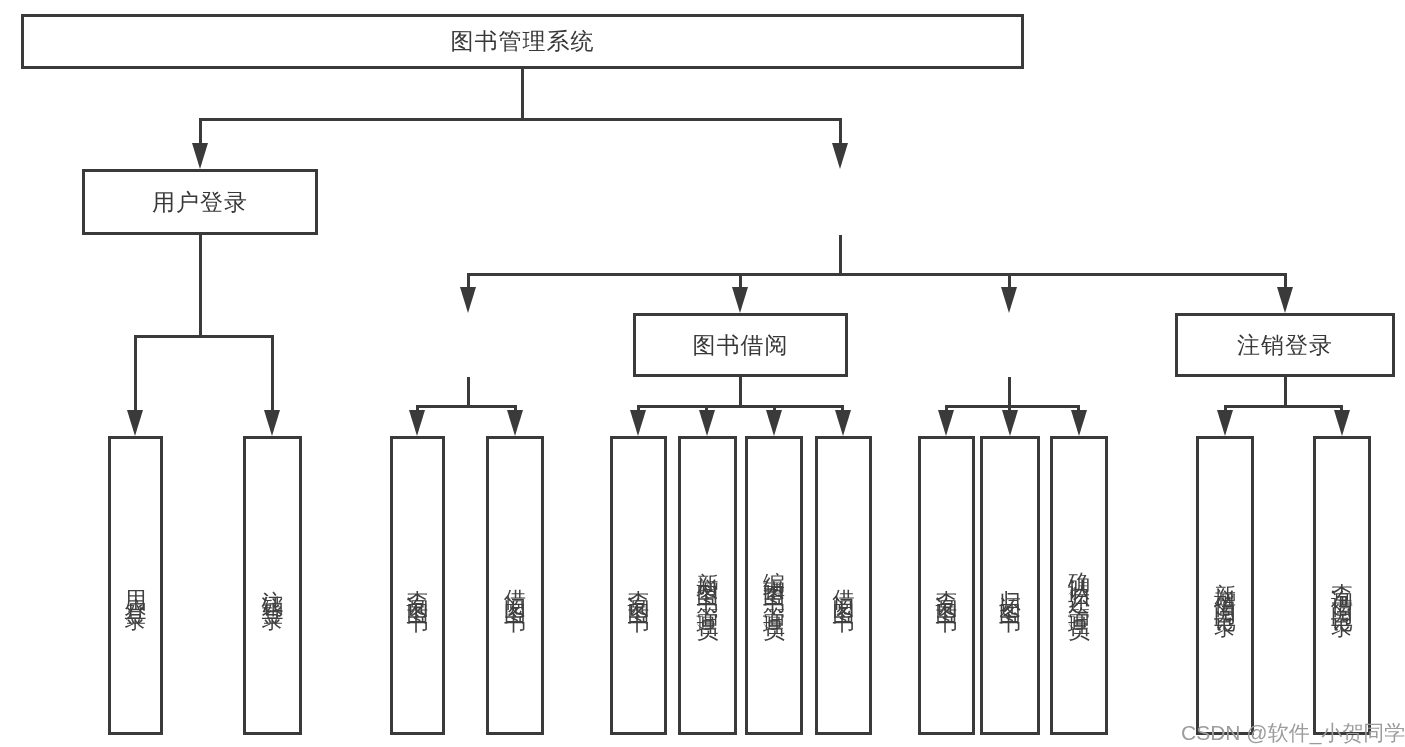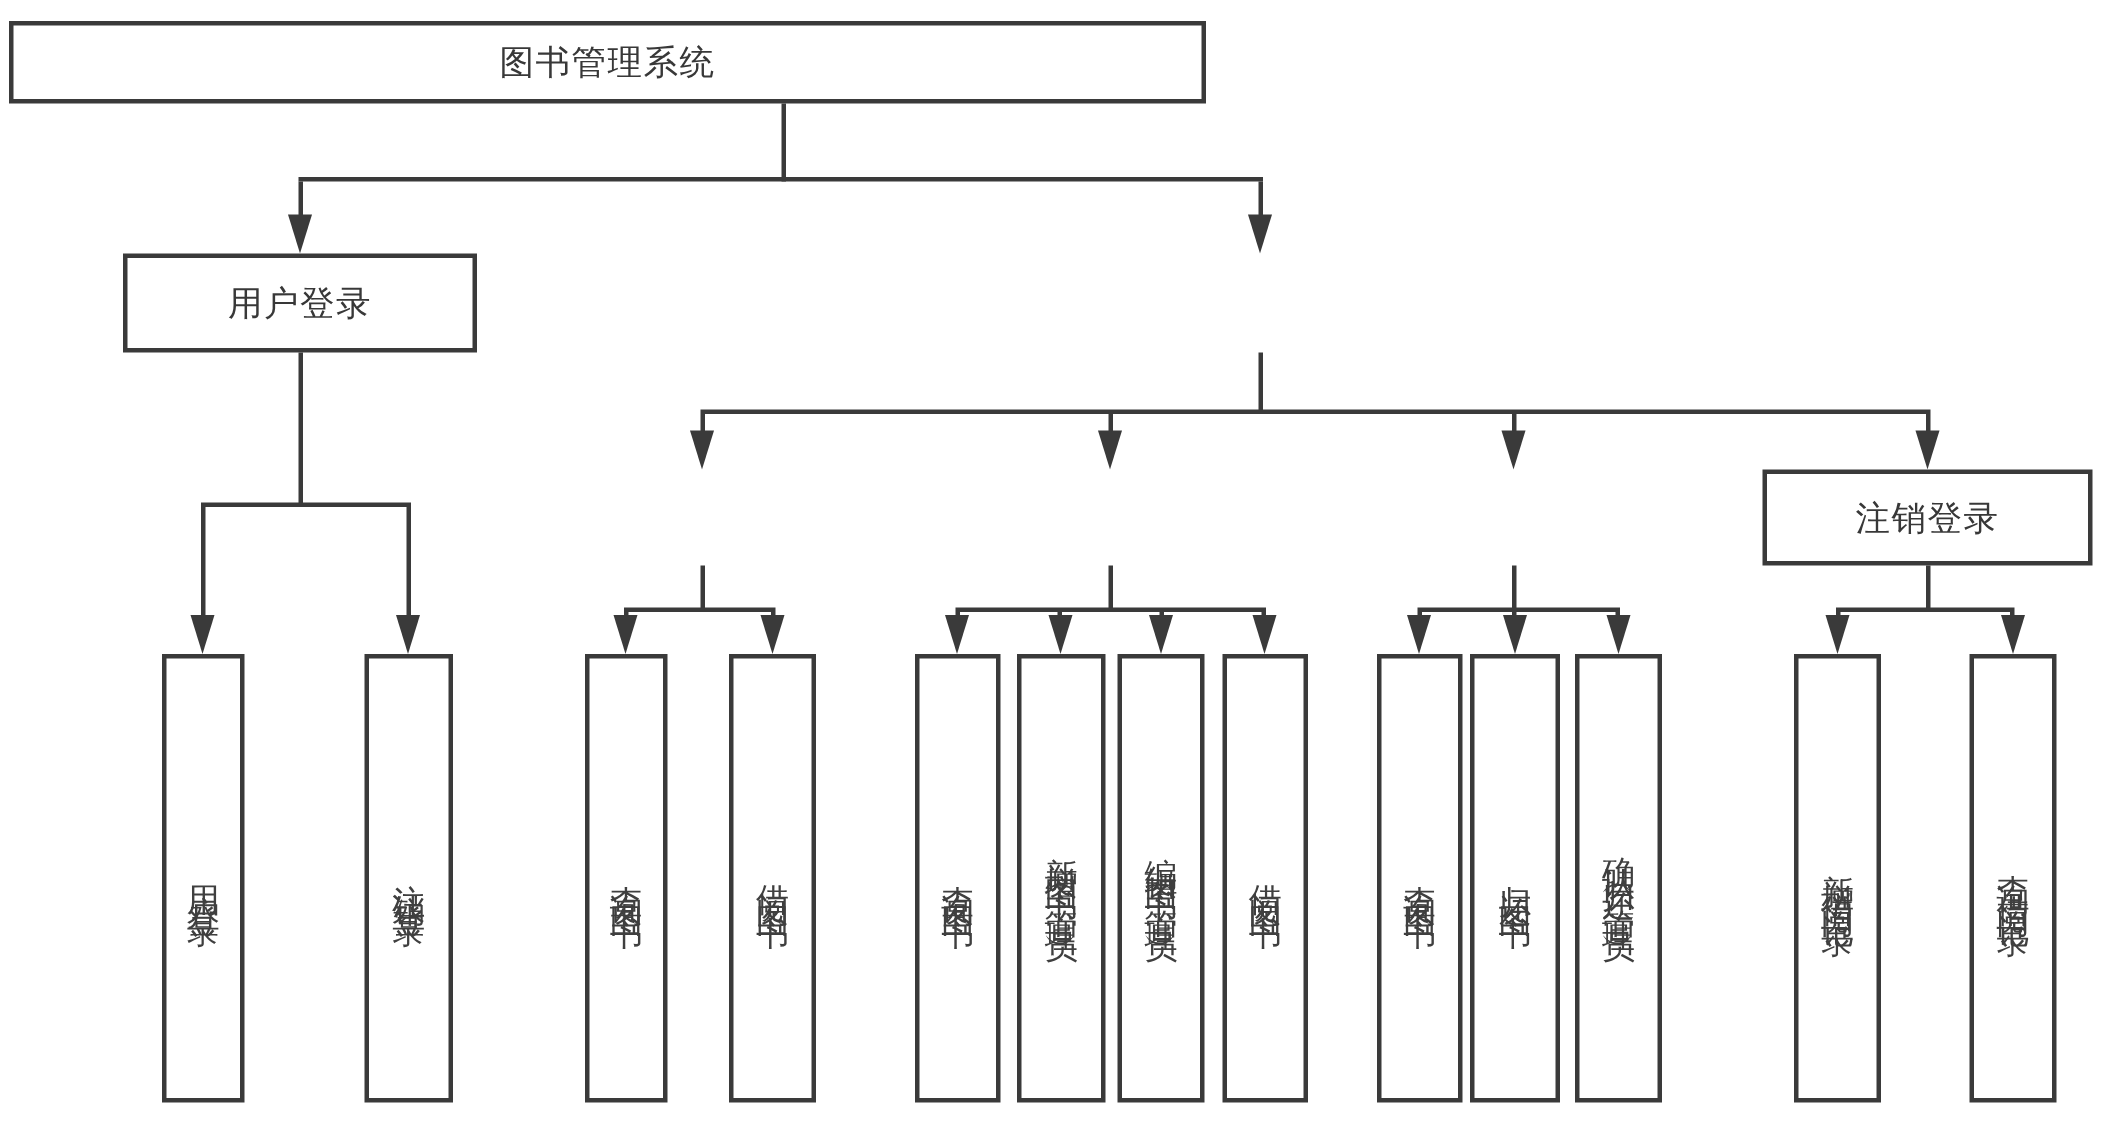--- a/index.html
+++ b/index.html
@@ -30,21 +30,21 @@
   .watermark{
     position:absolute;left:1181px;top:719px;font-size:21px;color:#9c9c9c;
     white-space:nowrap;z-index:5;
   }
 </style>
 </head>
 <body>
 
 <div class="canvas">
 
-  <div class="box hbox" style="left:6px;top:14px;width:798px;height:55px;">
+  <div class="box hbox" style="left:21px;top:14px;width:1003px;height:55px;">
     <span>图书管理系统</span>
   </div>
 
   <div class="vline" style="left:521px;top:69px;height:52px;"></div>
   <div class="hline" style="left:199px;top:118px;width:643px;"></div>
   <div class="vline" style="left:199px;top:121px;height:24px;"></div>
   <div class="arrow" style="left:192px;top:143px;"></div>
   <div class="vline" style="left:839px;top:121px;height:24px;"></div>
   <div class="arrow" style="left:832px;top:143px;"></div>
 
@@ -63,20 +63,23 @@
   <div class="hline" style="left:467px;top:273px;width:820px;"></div>
   <div class="vline" style="left:467px;top:276px;height:13px;"></div>
   <div class="arrow" style="left:460px;top:287px;"></div>
   <div class="vline" style="left:739px;top:276px;height:13px;"></div>
   <div class="arrow" style="left:732px;top:287px;"></div>
   <div class="vline" style="left:1008px;top:276px;height:13px;"></div>
   <div class="arrow" style="left:1001px;top:287px;"></div>
   <div class="vline" style="left:1284px;top:276px;height:13px;"></div>
   <div class="arrow" style="left:1277px;top:287px;"></div>
 
+  <div class="box hbox" style="left:633px;top:313px;width:215px;height:64px;">
+    <span>图书借阅</span>
+  </div>
   <div class="box hbox" style="left:1175px;top:313px;width:220px;height:64px;">
     <span>注销登录</span>
   </div>
 
   <div class="vline" style="left:467px;top:377px;height:31px;"></div>
   <div class="hline" style="left:416px;top:405px;width:101px;"></div>
   <div class="vline" style="left:416px;top:408px;height:4px;"></div>
   <div class="arrow" style="left:409px;top:410px;"></div>
   <div class="vline" style="left:514px;top:408px;height:4px;"></div>
   <div class="arrow" style="left:507px;top:410px;"></div>
@@ -145,14 +148,15 @@
     <span class="vtext">确认归还（管理员）</span>
   </div>
 
   <div class="box vbox" style="left:1196px;top:436px;width:58px;height:299px;">
     <span class="vtext">新增借阅记录</span>
   </div>
   <div class="box vbox" style="left:1313px;top:436px;width:58px;height:299px;">
     <span class="vtext">查询借阅记录</span>
   </div>
 
+  <div class="watermark">CSDN @软件_小贺同学</div>
 
 </div>
 
 </body></html>

